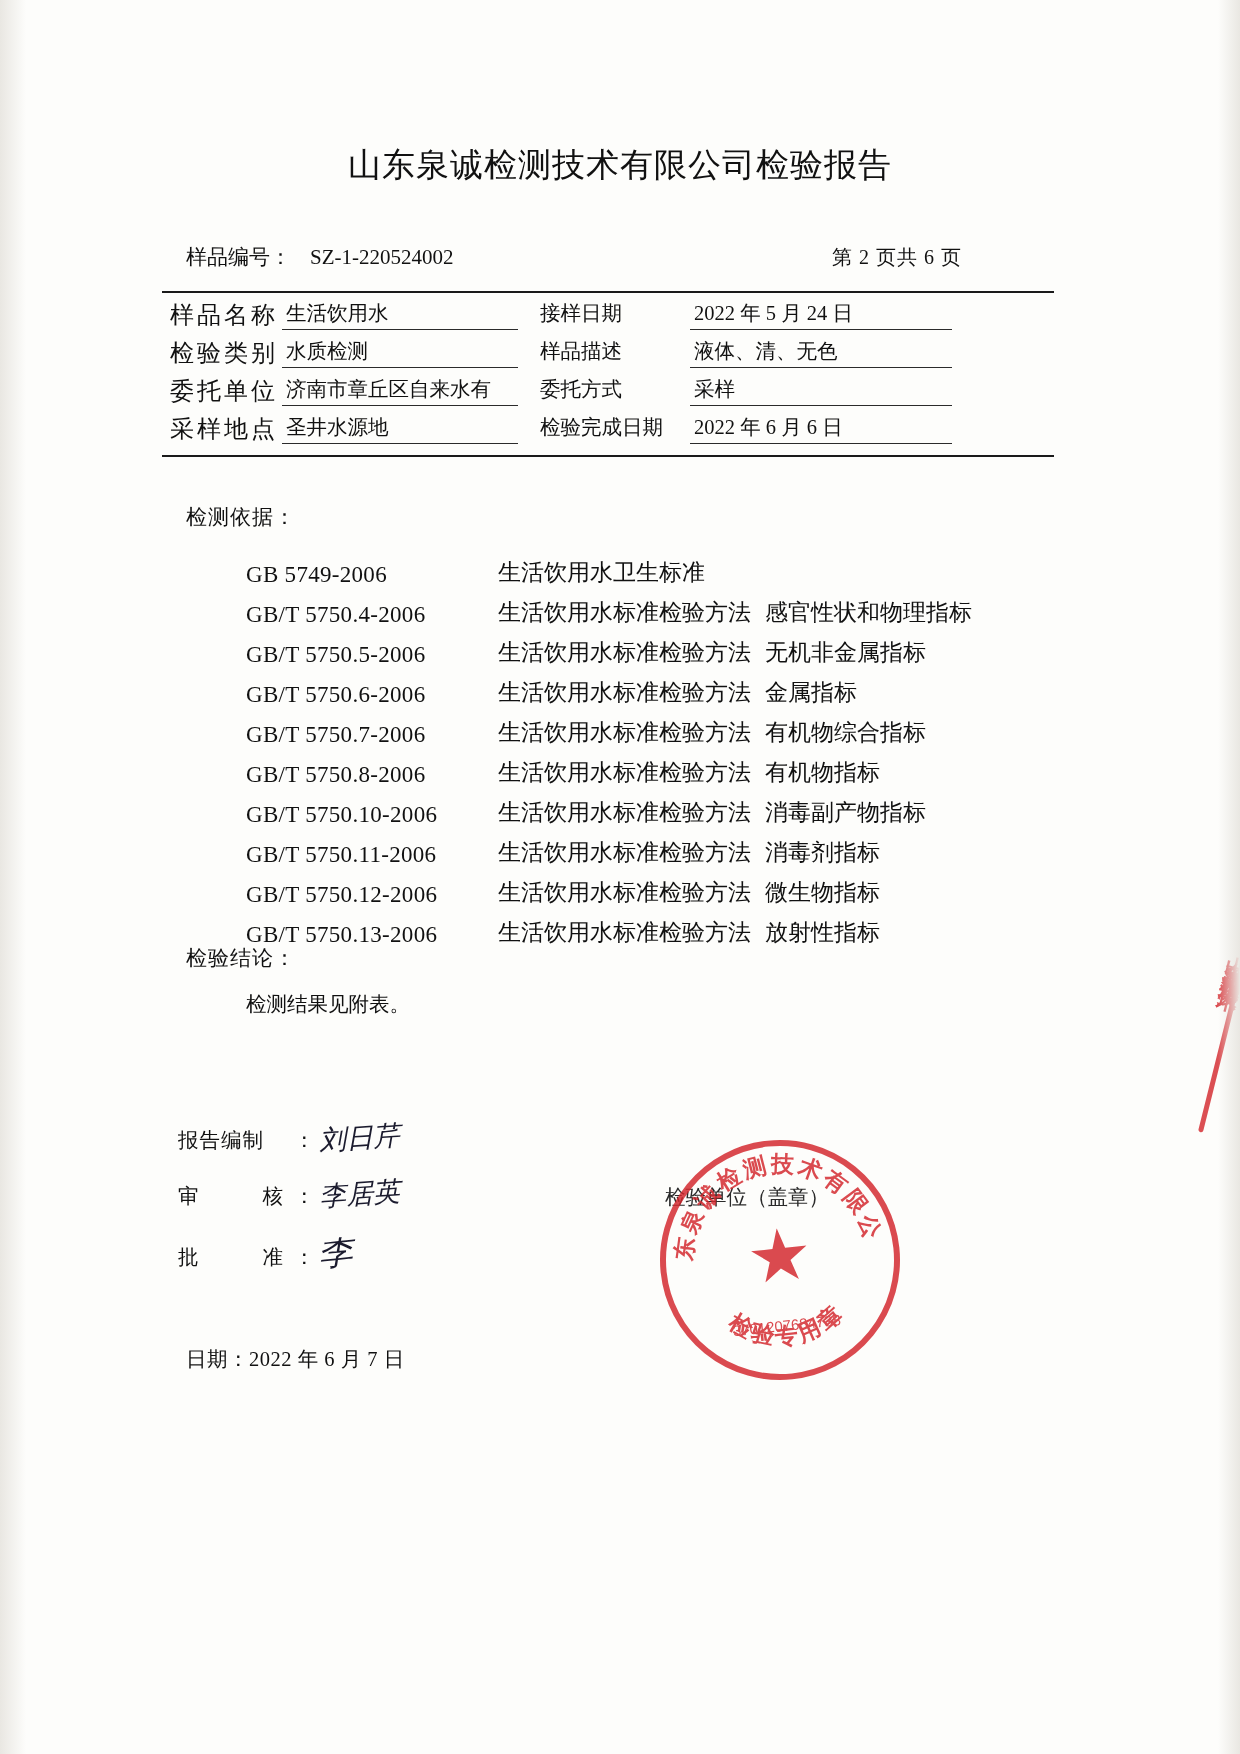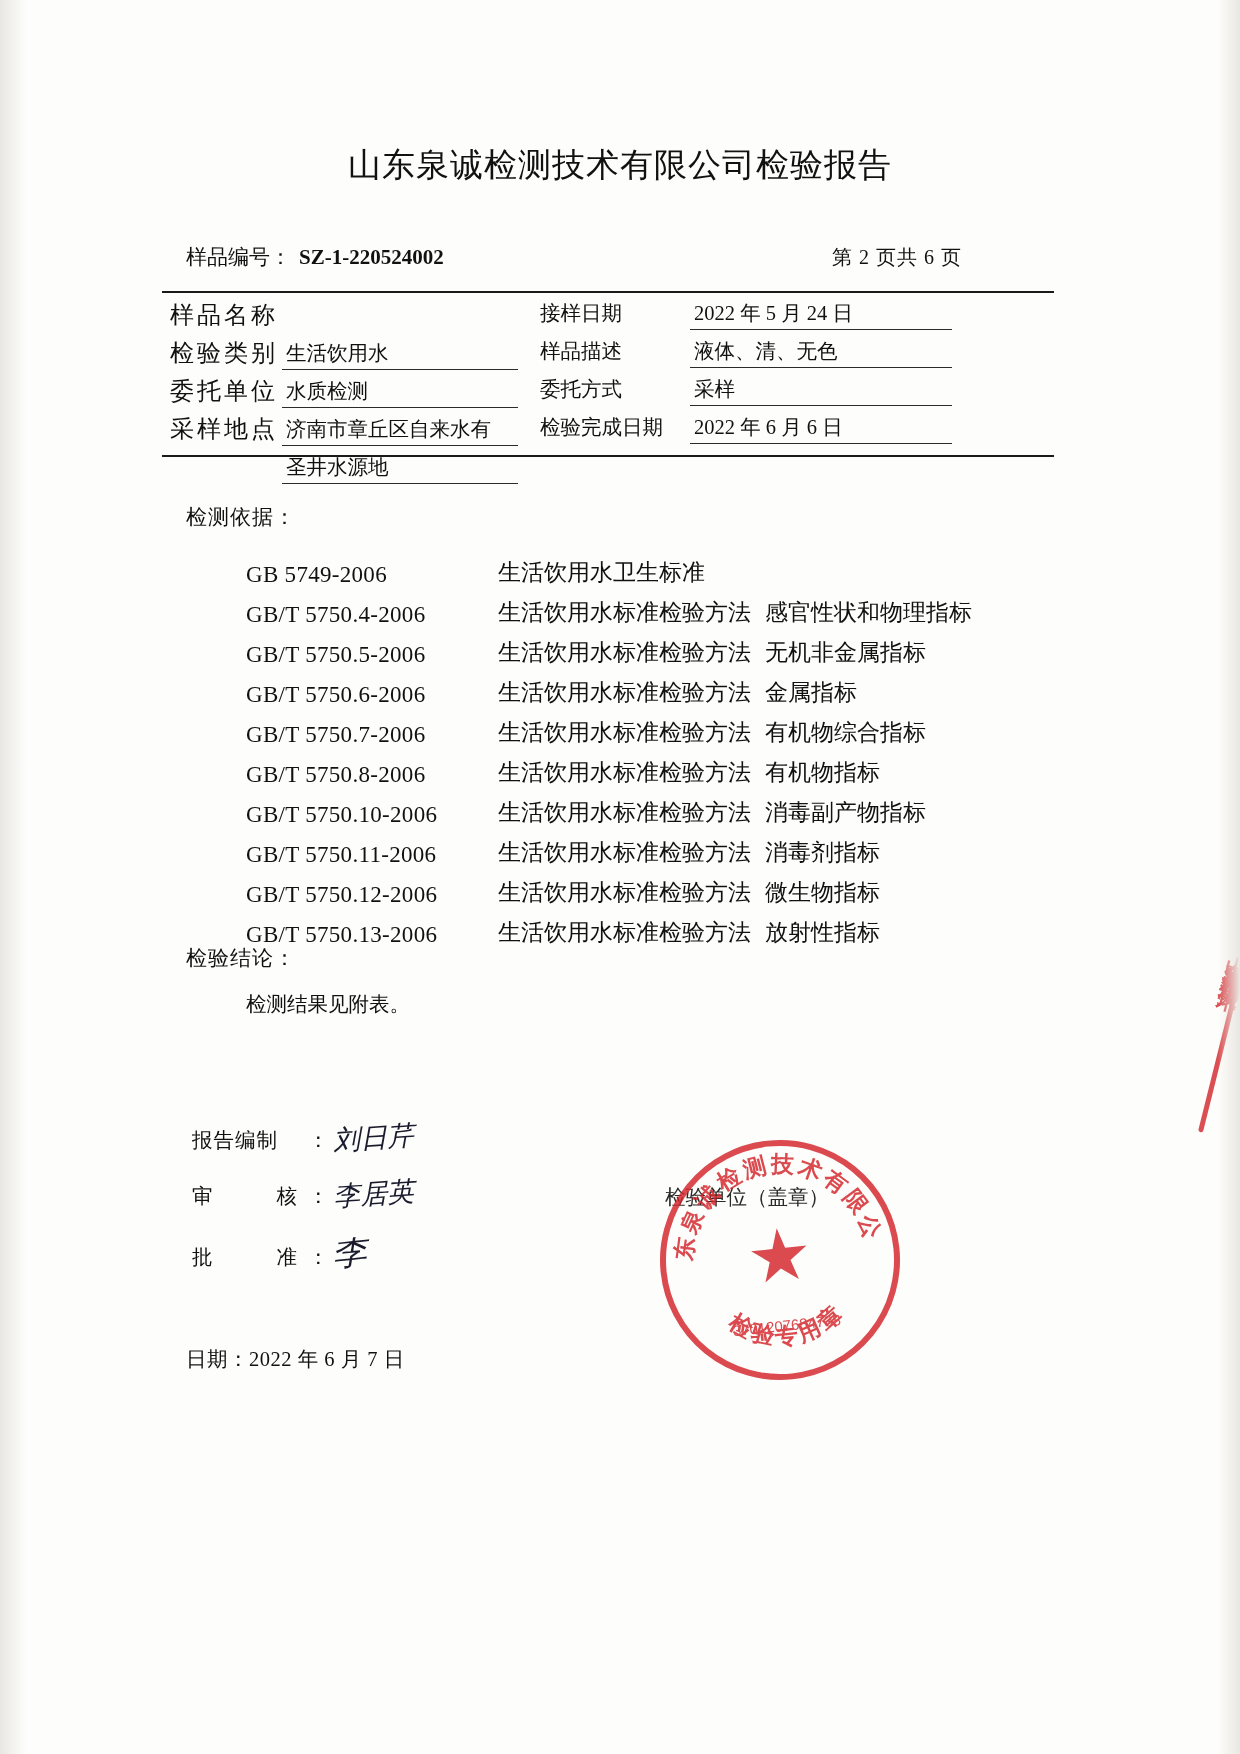--- a/index.html
+++ b/index.html
@@ -51,21 +51,21 @@
     position: absolute;
     top: 243px;
     left: 186px;
     width: 868px;
     display: flex;
     justify-content: space-between;
     align-items: baseline;
     font-size: 21px;
   }
   .sample-no-label { white-space: nowrap; }
-  .sample-no-value { margin-left: 8px; font-weight: bold; }
+  .sample-no-value { margin-left: 19px; }
   .page-counter { font-size: 20px; letter-spacing: 1px; padding-right: 92px;}
 
   .info-table {
     position: absolute;
     top: 291px;
     left: 162px;
     width: 892px;
     border-top: 2.5px solid #1a1a1a;
     border-bottom: 2.5px solid #1a1a1a;
     box-sizing: border-box;
@@ -83,21 +83,20 @@
     padding-left: 8px;
     letter-spacing: 3px;
     white-space: nowrap;
   }
   .cell-value {
     font-size: 20.5px;
     border-bottom: 1px solid #2b2b2b;
     padding: 0 4px 2px 4px;
     white-space: nowrap;
     box-sizing: border-box;
-    margin-top: 40px;
   }
   .col1 .cell-value { width: 236px; }
   .col2-label {
     font-size: 20.5px;
     width: 150px;
     flex: 0 0 150px;
     margin-left: 22px;
     white-space: nowrap;
   }
   .col2-value {
@@ -140,21 +139,21 @@
 
   .conclusion-text {
     position: absolute;
     top: 990px;
     left: 246px;
     font-size: 20.5px;
   }
 
   .sign-block {
     position: absolute;
-    left: 192px;
+    left: 178px;
     top: 1120px;
     width: 460px;
   }
   .sign-row {
     display: flex;
     align-items: baseline;
     height: 56px;
     font-size: 20.5px;
     position: relative;
   }

